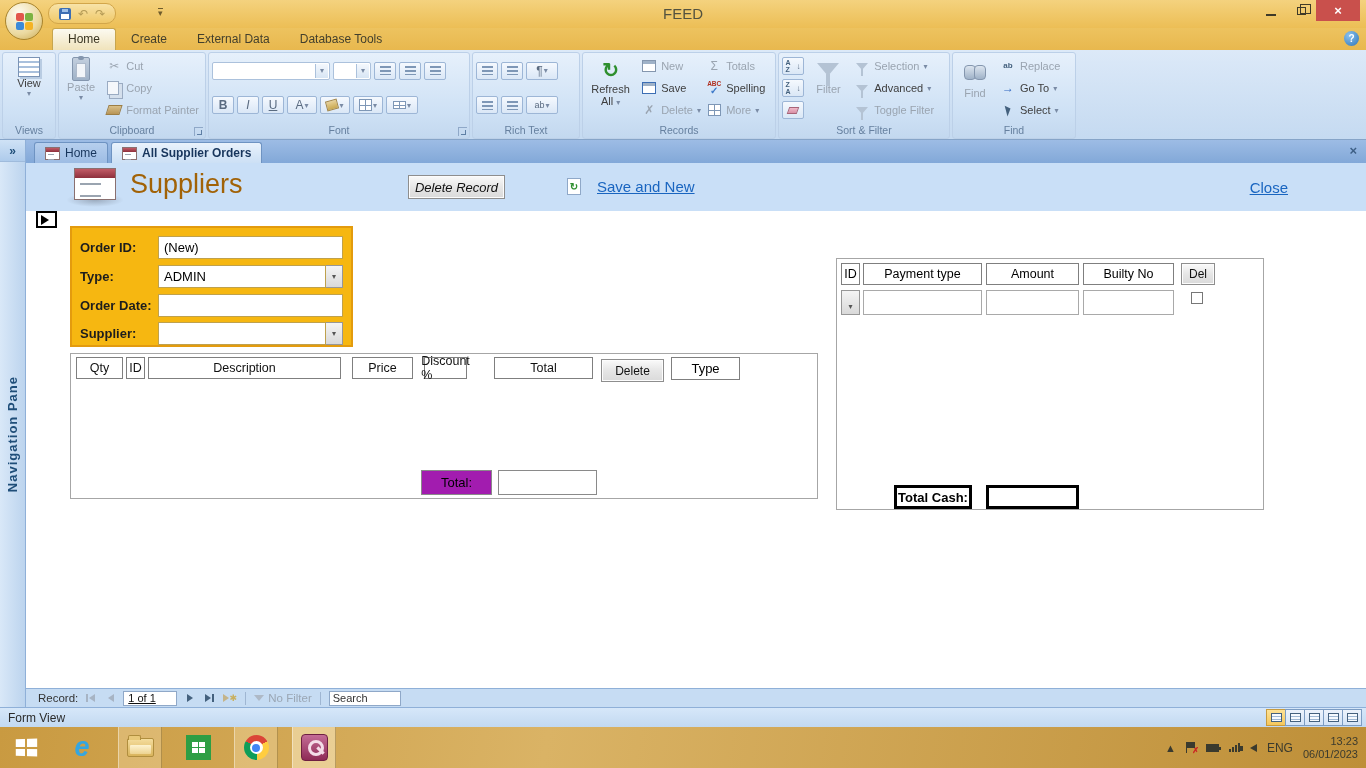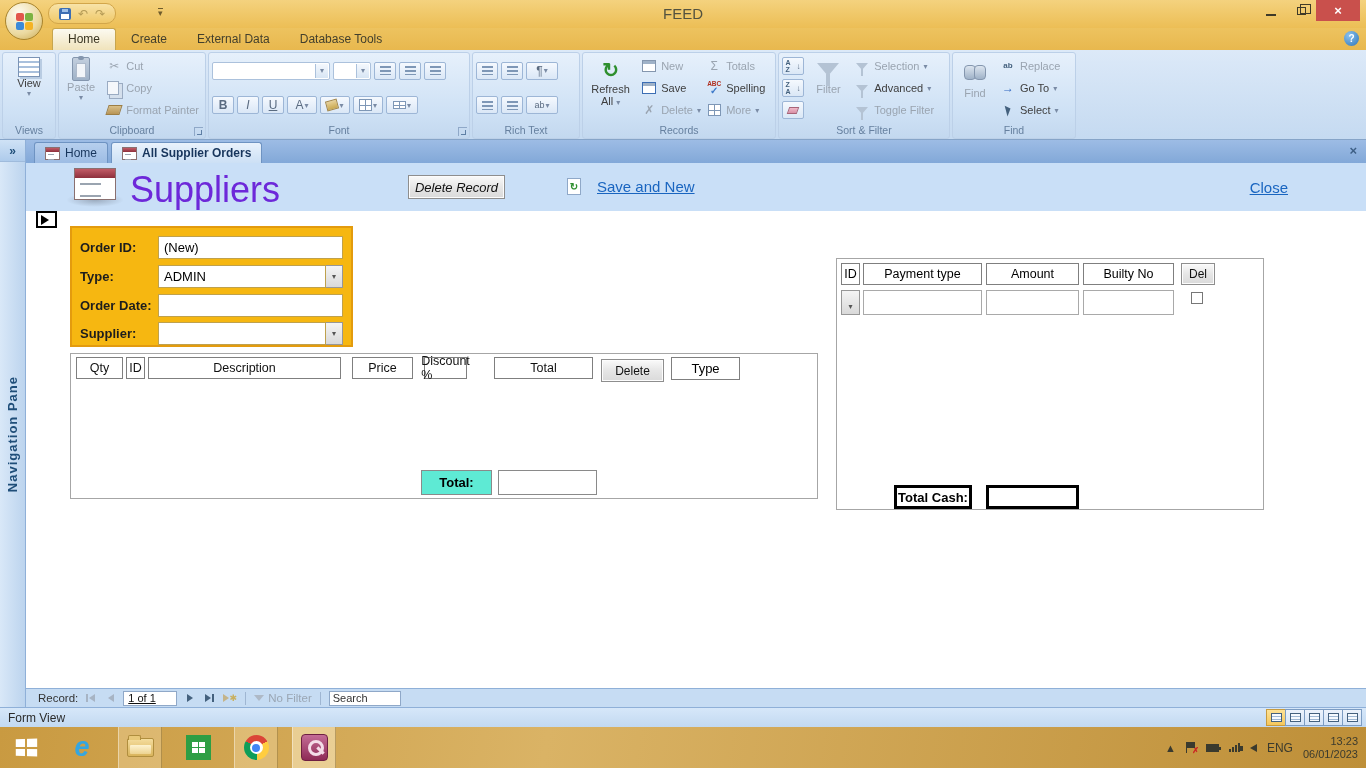--- a/index.html
+++ b/index.html
@@ -113,21 +113,21 @@
                       border-top:1px solid #9AA4B0; border-bottom:1px solid #9AA4B0; }
   .tabstrip-close { position:absolute; right:9px; top:4px; color:#3E5F85; font-size:13px; font-weight:bold; line-height:13px; }
 
   .formheader { height:48px; background:#C9DFF7; position:relative; }
   .hicon { position:absolute; left:48px; top:5px; width:42px; height:32px; background:#fff; border:1px solid #8A7070; z-index:2; }
   .hicon::before { content:""; position:absolute; left:0; right:0; top:0; height:9px; background:linear-gradient(#C25B66,#8E2F3C); }
   .hicon::after { content:""; position:absolute; left:5px; right:14px; top:14px; height:10px;
                   border-top:2px solid #9AA4B0; border-bottom:2px solid #9AA4B0; }
   .hicon-shadow { position:absolute; left:40px; top:30px; width:58px; height:14px; border-radius:50%;
                   background:radial-gradient(rgba(110,120,135,.5), rgba(110,120,135,0) 70%); }
-  .htitle { position:absolute; left:104px; top:6px; font-size:36px; color:#6d28d9; }
+  .htitle { position:absolute; left:104px; top:6px; font-size:27px; color:#a16207; }
   .btn3d { background:linear-gradient(#FAFAFA,#E6E6E6 50%,#DADADA); border:1px solid #8E8E8E; box-shadow:inset 0 0 0 1px #FCFCFC;
            display:flex; align-items:center; justify-content:center; font-size:13px; color:#111; }
   .hdelete { position:absolute; left:382px; top:12px; width:97px; height:24px;font-style:italic; }
   .hsave-icon { position:absolute; left:541px; top:15px; width:14px; height:17px; background:#fff; border:1px solid #8FA8C8;
                 display:flex; align-items:center; justify-content:center; font-size:10px; color:#2E8F2E; font-weight:bold; }
   .hlink { position:absolute; font-size:15px; color:#1965C0; text-decoration:underline; }
   .hsavenew { left:571px; top:15px; } .hclose { right:78px; top:16px; }
 
   .formbody { flex:1; position:relative; background:#fff; }
   .rec-selector { position:absolute; left:10px; top:0; width:21px; height:17px; border:2px solid #000; background:#fff;
@@ -153,22 +153,22 @@
 
   
   .items-table { position:absolute; left:44px; top:142px; width:748px; height:146px; border:1px solid #A6A6A6; background:#fff; }
   .it-cell { position:absolute; top:3px; height:22px; border:1px solid #7F7F7F; background:#fff;
              display:flex; align-items:center; justify-content:center; font-size:12.5px; color:#111; }
   .it-qty{left:5px;width:47px}.it-id{left:55px;width:19px}.it-desc{left:77px;width:193px}
   .it-price{left:281px;width:61px}.it-disc{left:353px;width:43px}.it-total{left:423px;width:99px}
   .it-delete { position:absolute; left:530px; top:5px; width:63px; height:23px; font-size:12px; }
   .it-type { position:absolute; left:600px; top:3px; width:69px; height:23px; border:1px solid #7F7F7F; background:#fff;
              display:flex; align-items:center; justify-content:center; font-size:13px; }
-  .it-total-label { position:absolute; left:350px; top:116px; width:71px; height:25px; border:1px solid #8A8A8A; background:#5eead4;
-                    display:flex; align-items:center; justify-content:center; font-weight:bold; font-size:13px; }
+  .it-total-label { position:absolute; left:350px; top:116px; width:71px; height:25px; border:1px solid #8A8A8A; background:#a21caf;
+                    display:flex; align-items:center; justify-content:center; font-weight:normal; font-size:13px; }
   .it-total-inp { position:absolute; left:427px; top:116px; width:99px; height:25px; border:1px solid #8A8A8A; background:#fff; }
 
   
   .pd-header { position:absolute; left:806px; top:15px; width:319px; height:30px; background:#17B5E5;
                display:flex; align-items:center; justify-content:center; font-weight:bold; font-size:15px; color:#000; }
   .pd-box { position:absolute; left:810px; top:47px; width:428px; height:252px; border:1px solid #A6A6A6; background:#fff; }
   .pd-cell { position:absolute; top:4px; height:22px; border:1px solid #7F7F7F; background:#fff;
              display:flex; align-items:center; justify-content:center; font-size:12.5px; }
   .pd-id{left:4px;width:19px}.pd-ptype{left:26px;width:119px}.pd-amount{left:149px;width:93px}.pd-builty{left:246px;width:91px}
   .pd-del { position:absolute; left:344px; top:4px; width:34px; height:22px; font-size:12px; }

